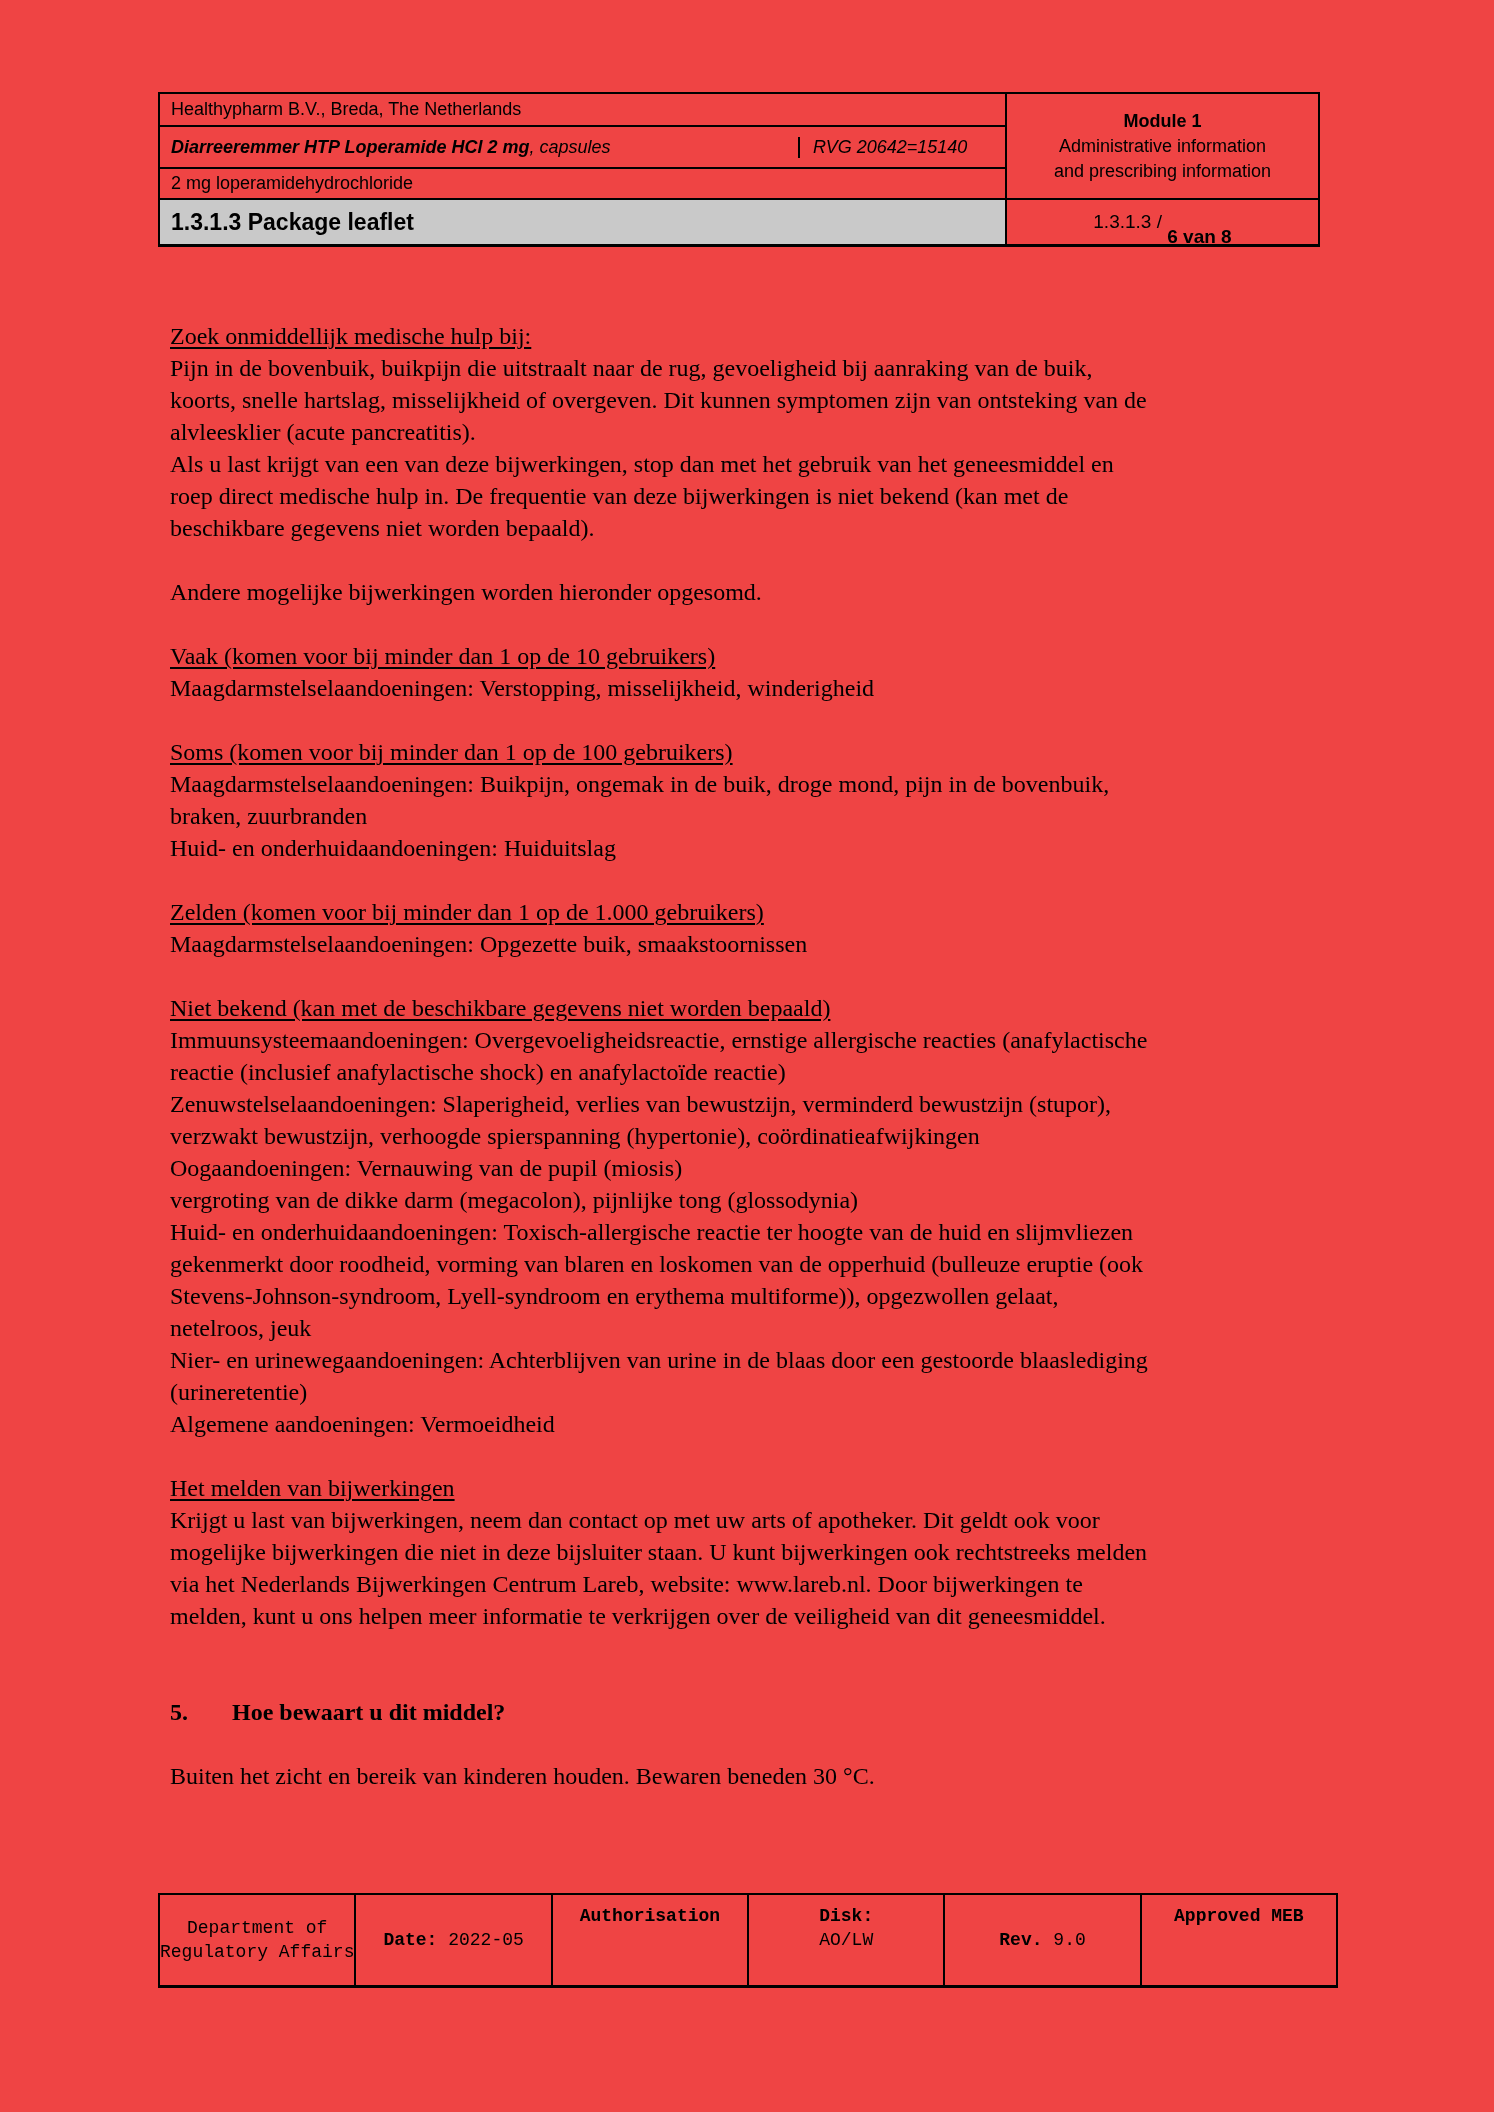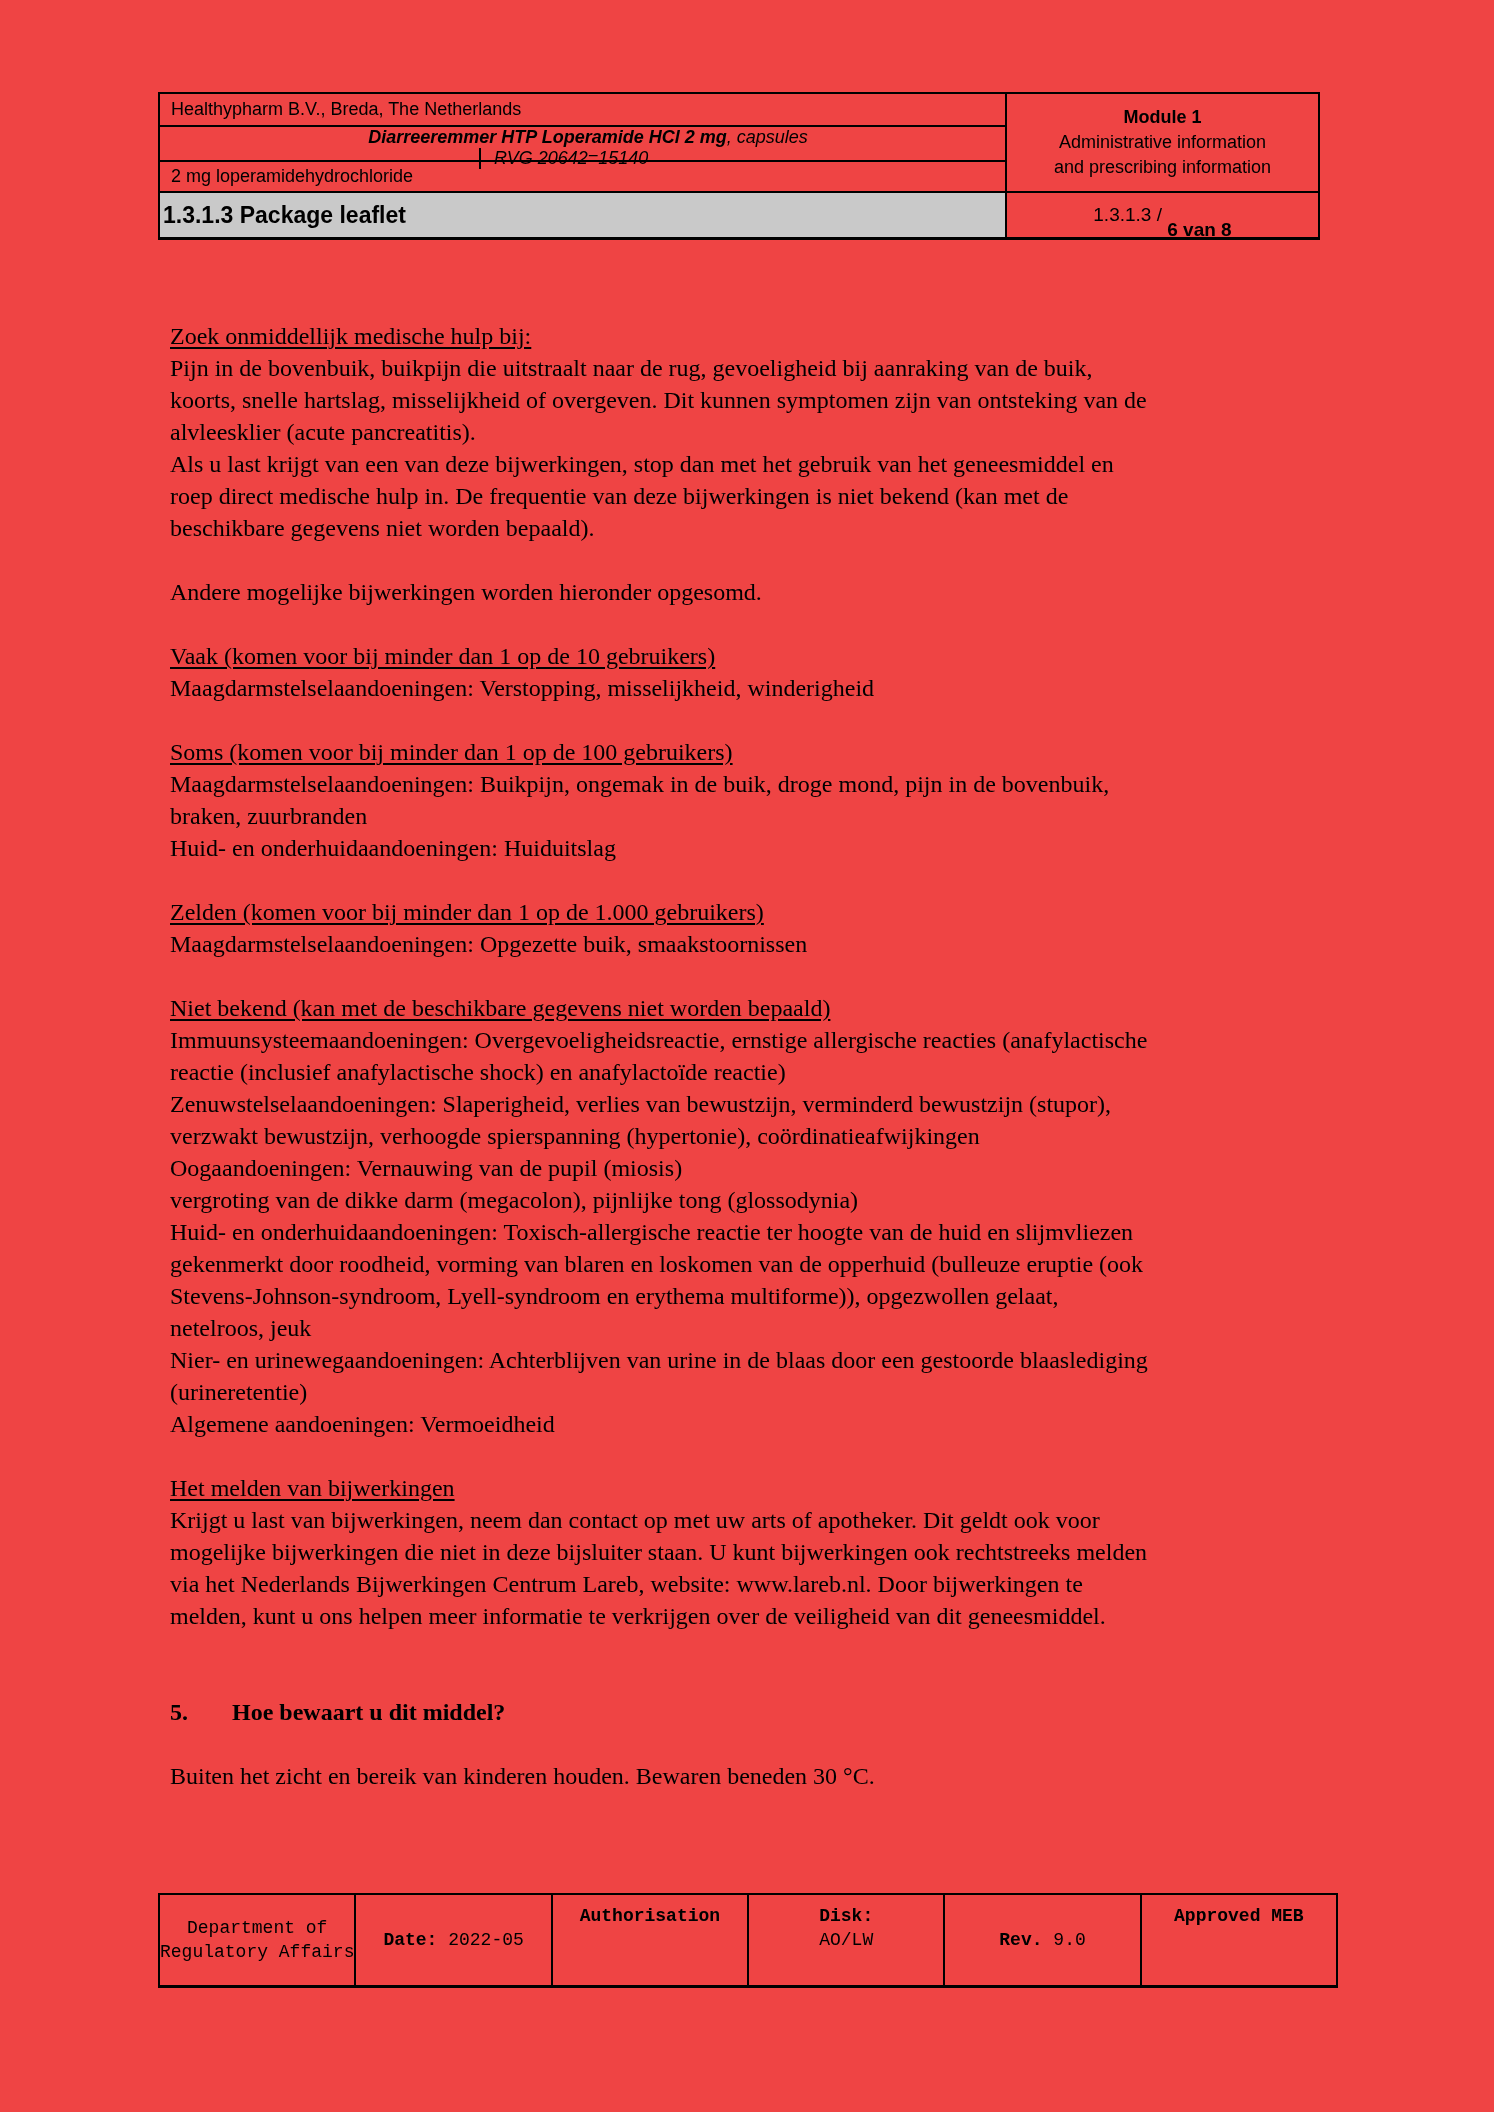--- a/index.html
+++ b/index.html
@@ -13,31 +13,31 @@
   .htable {
     position:absolute; left:158px; top:92px; width:1162px;
     border:2px solid #000; border-bottom-width:3px;
     display:flex; flex-direction:column;
     font-family:"Liberation Sans", sans-serif; font-size:18px;
   }
   .htop { display:flex; }
   .hleft { width:847px; border-right:2px solid #000; display:flex; flex-direction:column; }
   .hrow { display:flex; align-items:center; padding-left:11px; }
   .hrow1 { height:33px; border-bottom:2px solid #000; }
-  .hrow2 { height:35px; border-bottom:2px solid #000; padding-left:0;flex-direction:column; }
+  .hrow2 { height:42px; border-bottom:2px solid #000; padding-left:0; }
   .hrow3 { height:29px; }
   .product-cell { flex:1; display:flex; align-items:center; padding-left:11px; font-style:italic; }
   .product-cell .strong { font-weight:bold; }
   .rvg-cell { width:207px; border-left:2px solid #000; display:flex; align-items:center; padding-left:13px; font-style:italic; }
   .hright { flex:1; display:flex; flex-direction:column; align-items:center; justify-content:center; text-align:center; line-height:25px; }
   .hright .module-title { font-weight:bold; }
   .hbottom { display:flex; border-top:2px solid #000; height:46px; }
   .graybar {
     width:847px; border-right:2px solid #000; background:#c9c9c9;
-    display:flex; align-items:center; padding-left:3px;
+    display:flex; align-items:center; padding-left:11px;
     font-weight:bold; font-size:23px;
   }
   .pageref { flex:1; display:flex; align-items:center; justify-content:center; font-size:19px; white-space:pre; }
   .pageref .b { font-weight:bold;margin-top:30px; }
 
   
   .leaflet-body {
     position:absolute; left:170px; top:320px; width:1260px;
     font-family:"Liberation Serif", serif; font-size:24px; line-height:32px;
   }

